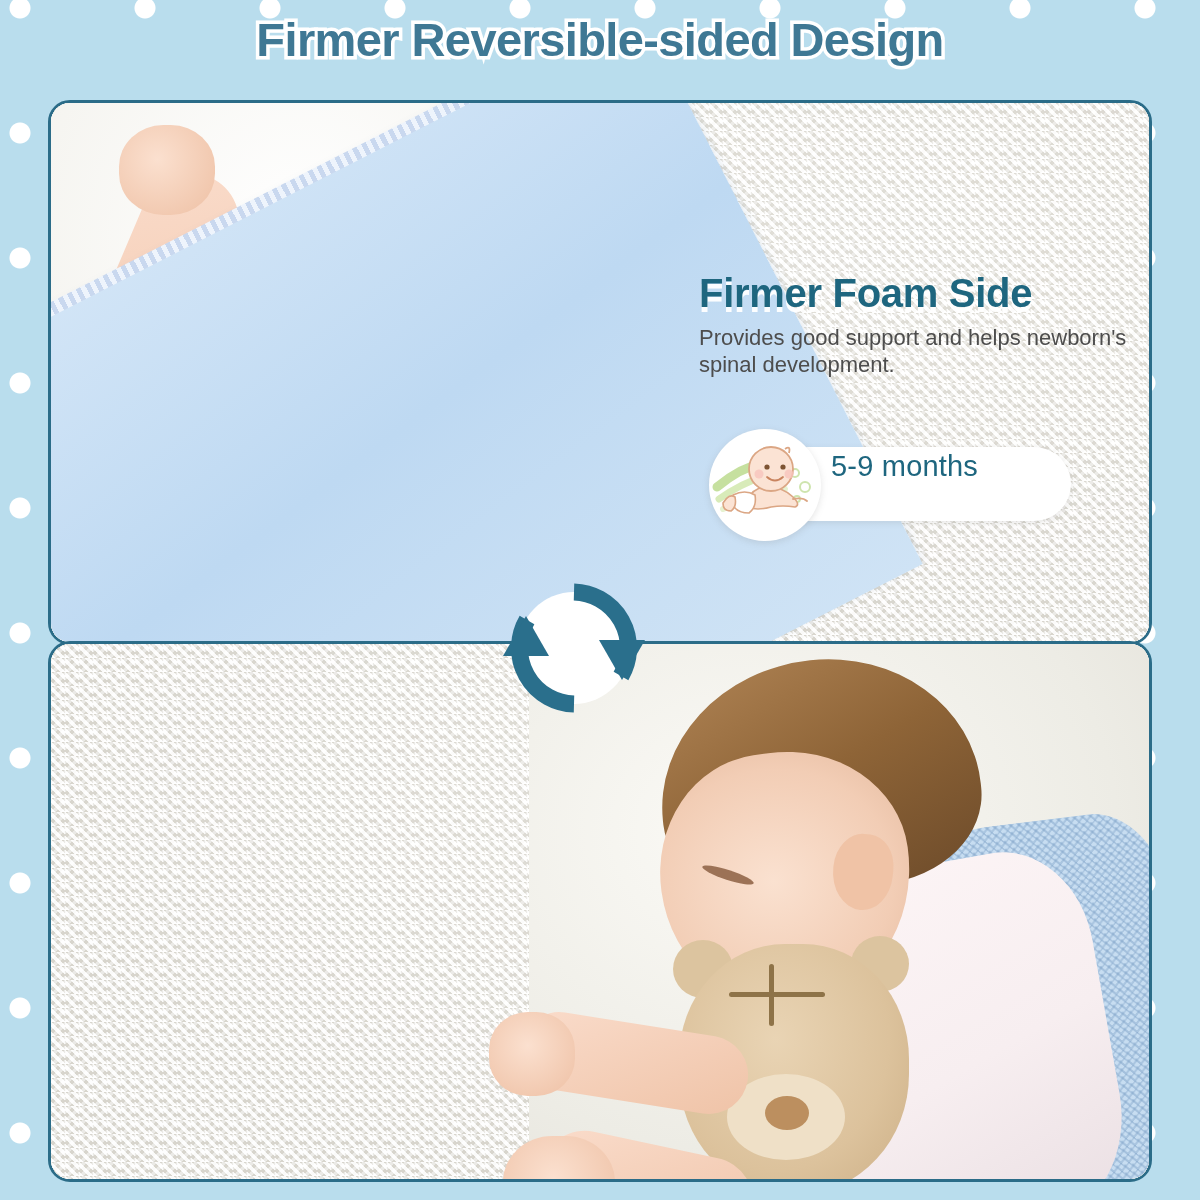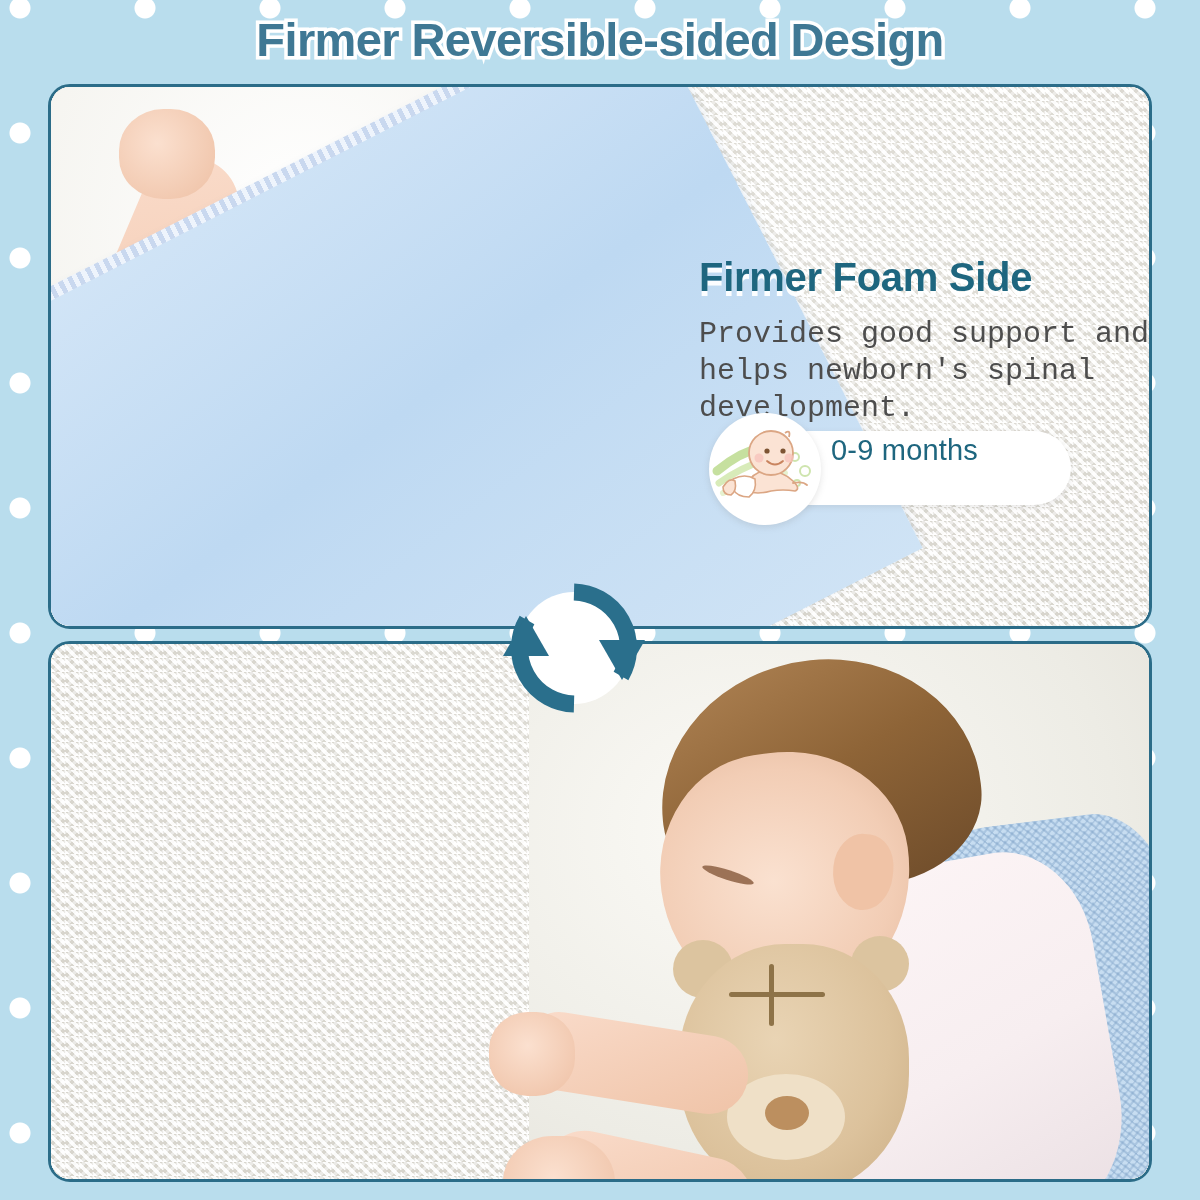--- a/index.html
+++ b/index.html
@@ -32,21 +32,21 @@
   }
 
   
   .panel {
     position:absolute; left:48px; width:1104px;
     border:3px solid #2b6c88;
     border-radius:22px;
     overflow:hidden;
     background:#f2f1ec;
   }
-  #panel-top    { top:84px;  height:545px; }
+  #panel-top    { top:100px;  height:545px; }
   #panel-bottom { top:641px; height:541px; }
 
   
   .mattress {
     position:absolute; inset:0;
     background-color:#efeee8;
     background-image:
       repeating-linear-gradient(45deg, rgba(255,255,255,.85) 0 3px, rgba(198,195,186,.30) 3px 7px),
       repeating-linear-gradient(-45deg, rgba(255,255,255,.80) 0 3px, rgba(198,195,186,.28) 3px 7px),
       radial-gradient(ellipse at 70% 30%, #fbfaf6 0%, #e9e7e0 75%);
@@ -189,22 +189,22 @@
 
   
   .txt-block { position:absolute; z-index:4; }
   #txt-top    { left:648px; top:168px; width:470px; }
   .feature-title {
     font-size:40px; font-weight:bold; color:#1e667f; line-height:1.12;
     text-shadow:0 5px 0 rgba(255,255,255,.95);
     letter-spacing:-0.3px;
   }
   .feature-desc {
-    margin-top:16px;
-    font-size:30px; color:#4d4d4d; line-height:1.24;font-family:Liberation Mono, monospace;
+    margin-top:8px;
+    font-size:22px; color:#4d4d4d; line-height:1.24;
   }
 
   
   .badge { position:absolute; z-index:4; height:110px; }
   #badge-top    { left:658px; top:326px; width:362px; }
   .badge-pill {
     position:absolute; left:62px; top:18px; right:0; height:74px;
     background:#ffffff; border-radius:37px;
     box-shadow:0 2px 6px rgba(120,120,120,.16);
   }
@@ -253,21 +253,21 @@
     <div id="nb-blanket"></div>
   </div>
 
   <div class="txt-block" id="txt-top">
     <div class="feature-title">Firmer Foam Side</div>
     <div class="feature-desc">Provides good support and helps newborn's spinal development.</div>
   </div>
 
   <div class="badge" id="badge-top">
     <div class="badge-pill"></div>
-    <div class="badge-pill-label">0-9 months</div>
+    <div class="badge-pill-label">5-9 months</div>
     <div class="badge-circle">
       <svg width="112" height="112" viewBox="0 0 112 112">
         <g opacity="0.85">
           <path d="M8 58 Q34 36 62 32" stroke="#bcdb8f" stroke-width="9" fill="none" stroke-linecap="round"></path>
           <path d="M10 70 Q38 50 68 44" stroke="#d2e8ad" stroke-width="7" fill="none" stroke-linecap="round"></path>
           <path d="M14 80 Q44 66 76 60" stroke="#e2f0c9" stroke-width="6" fill="none" stroke-linecap="round"></path>
           <circle cx="86" cy="44" r="4" fill="none" stroke="#c6e0a0" stroke-width="2"></circle>
           <circle cx="96" cy="58" r="5" fill="none" stroke="#c6e0a0" stroke-width="2"></circle>
           <circle cx="88" cy="70" r="3" fill="none" stroke="#c6e0a0" stroke-width="2"></circle>
         </g>

